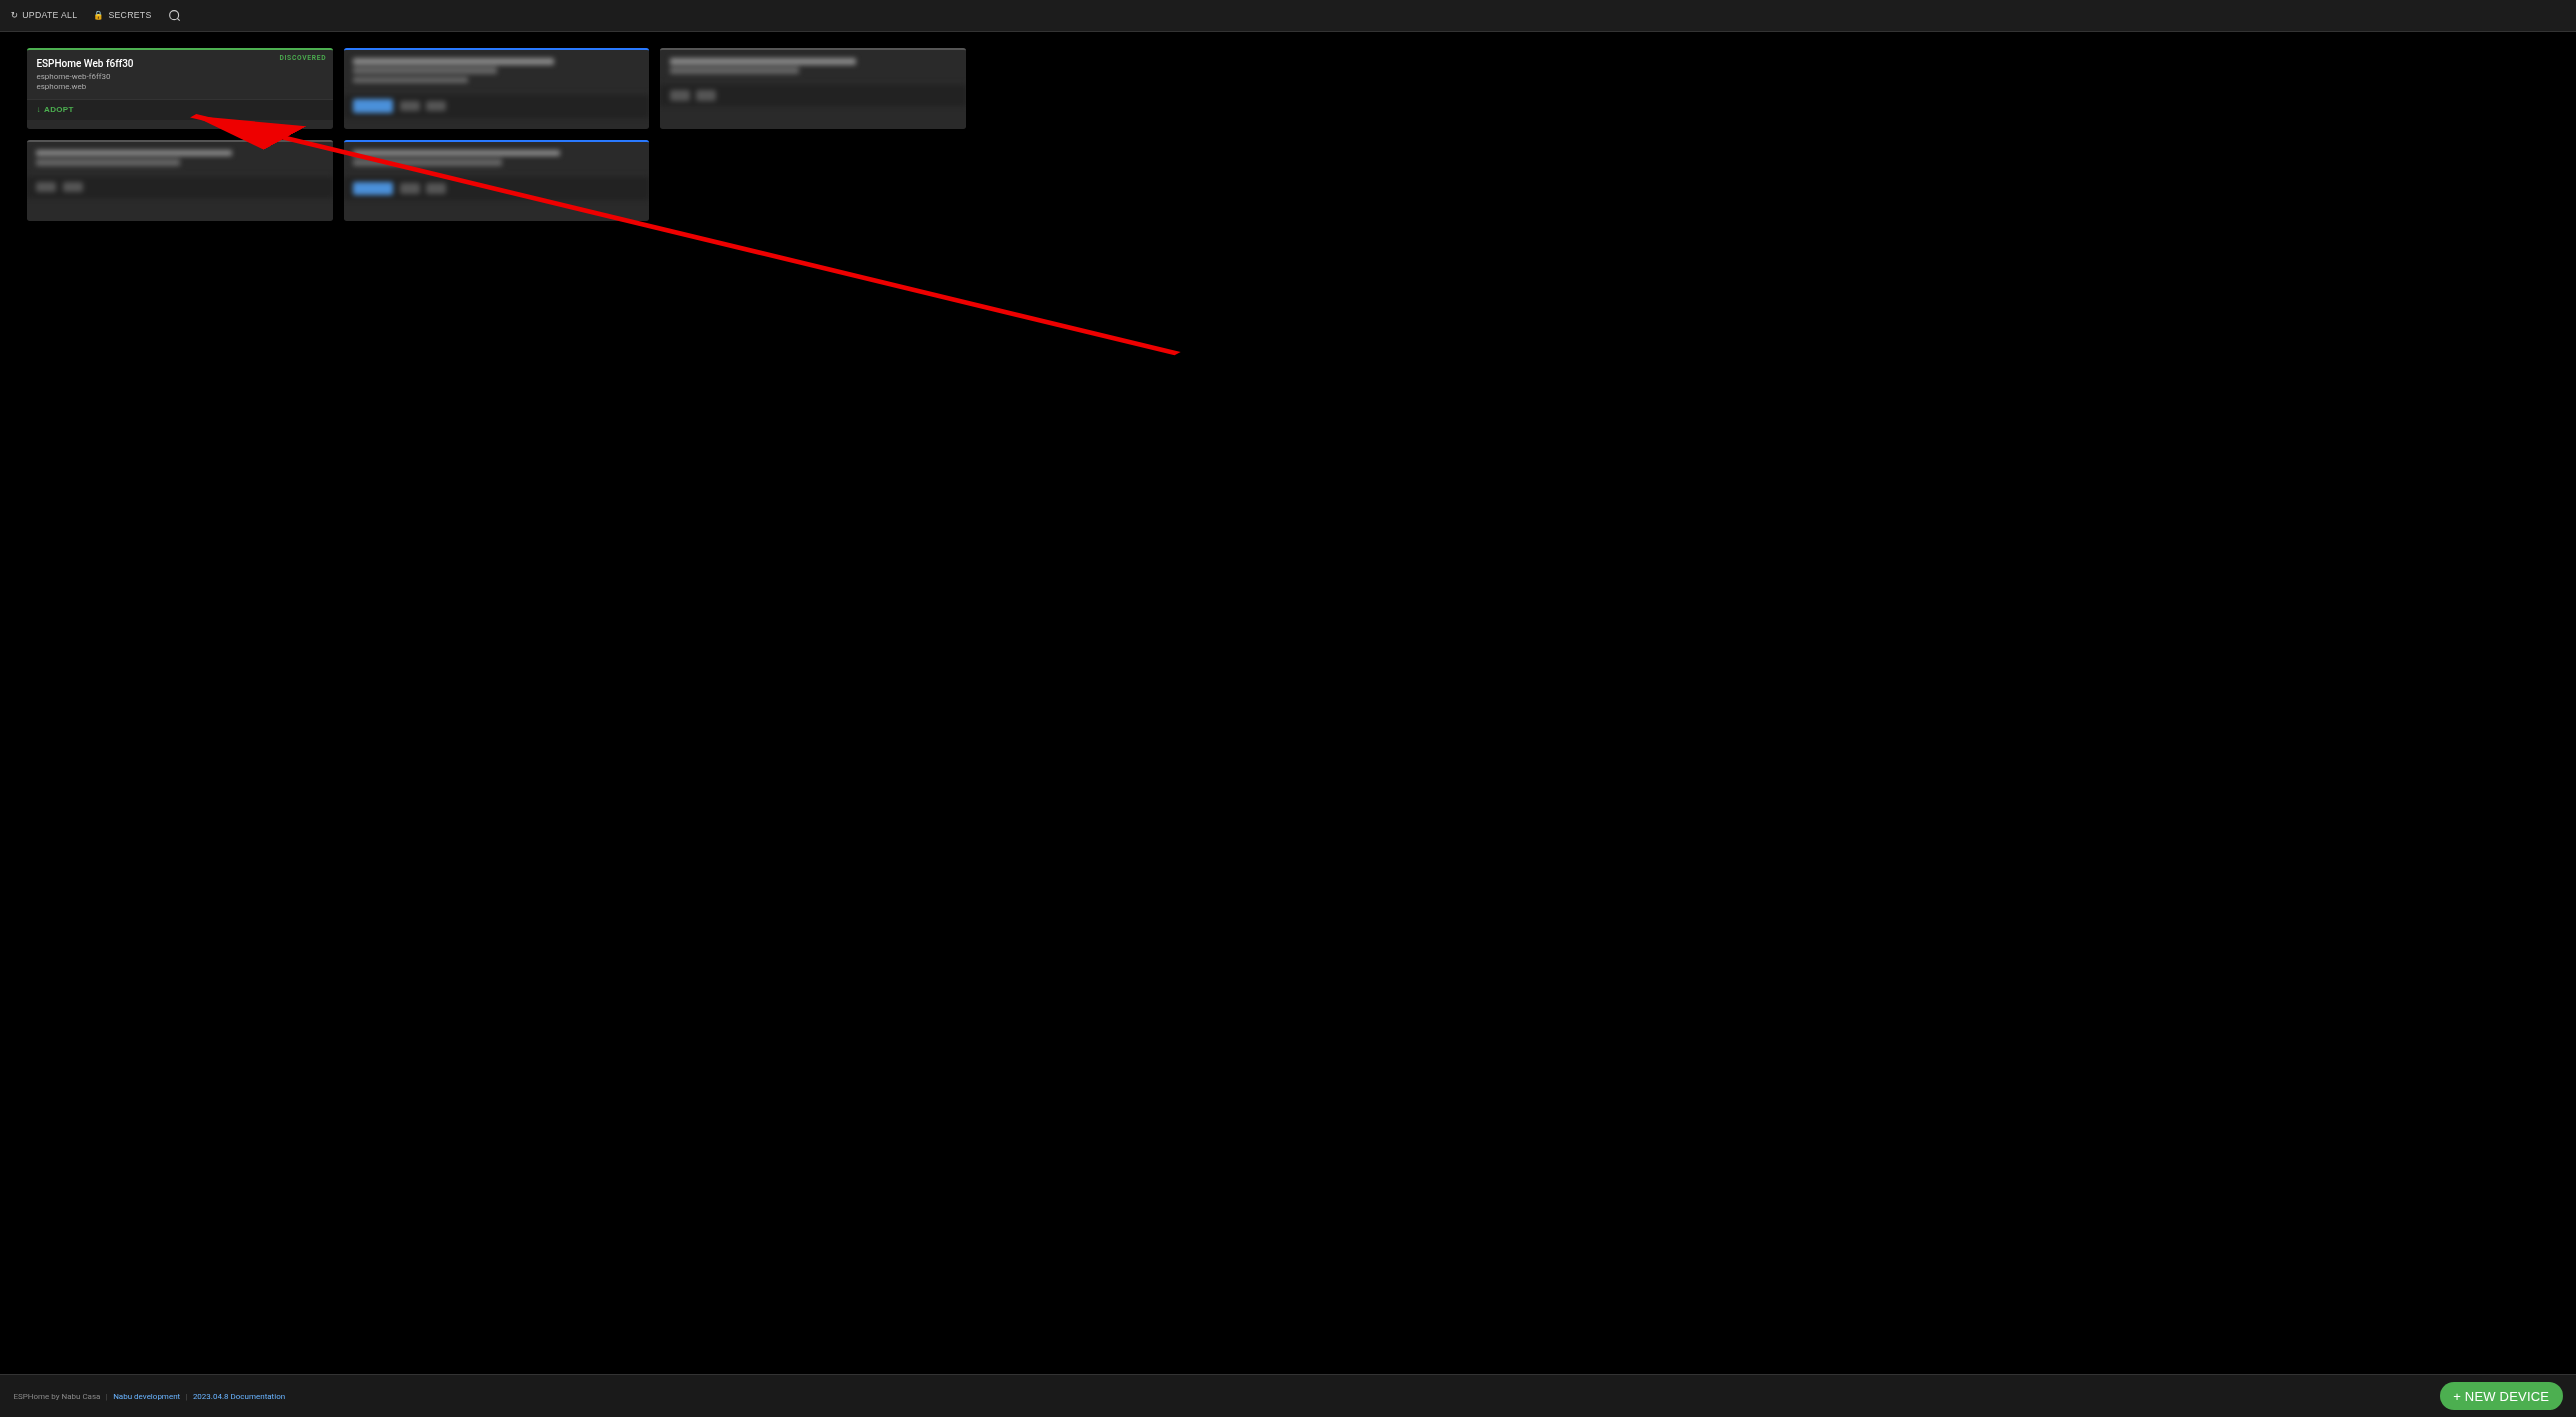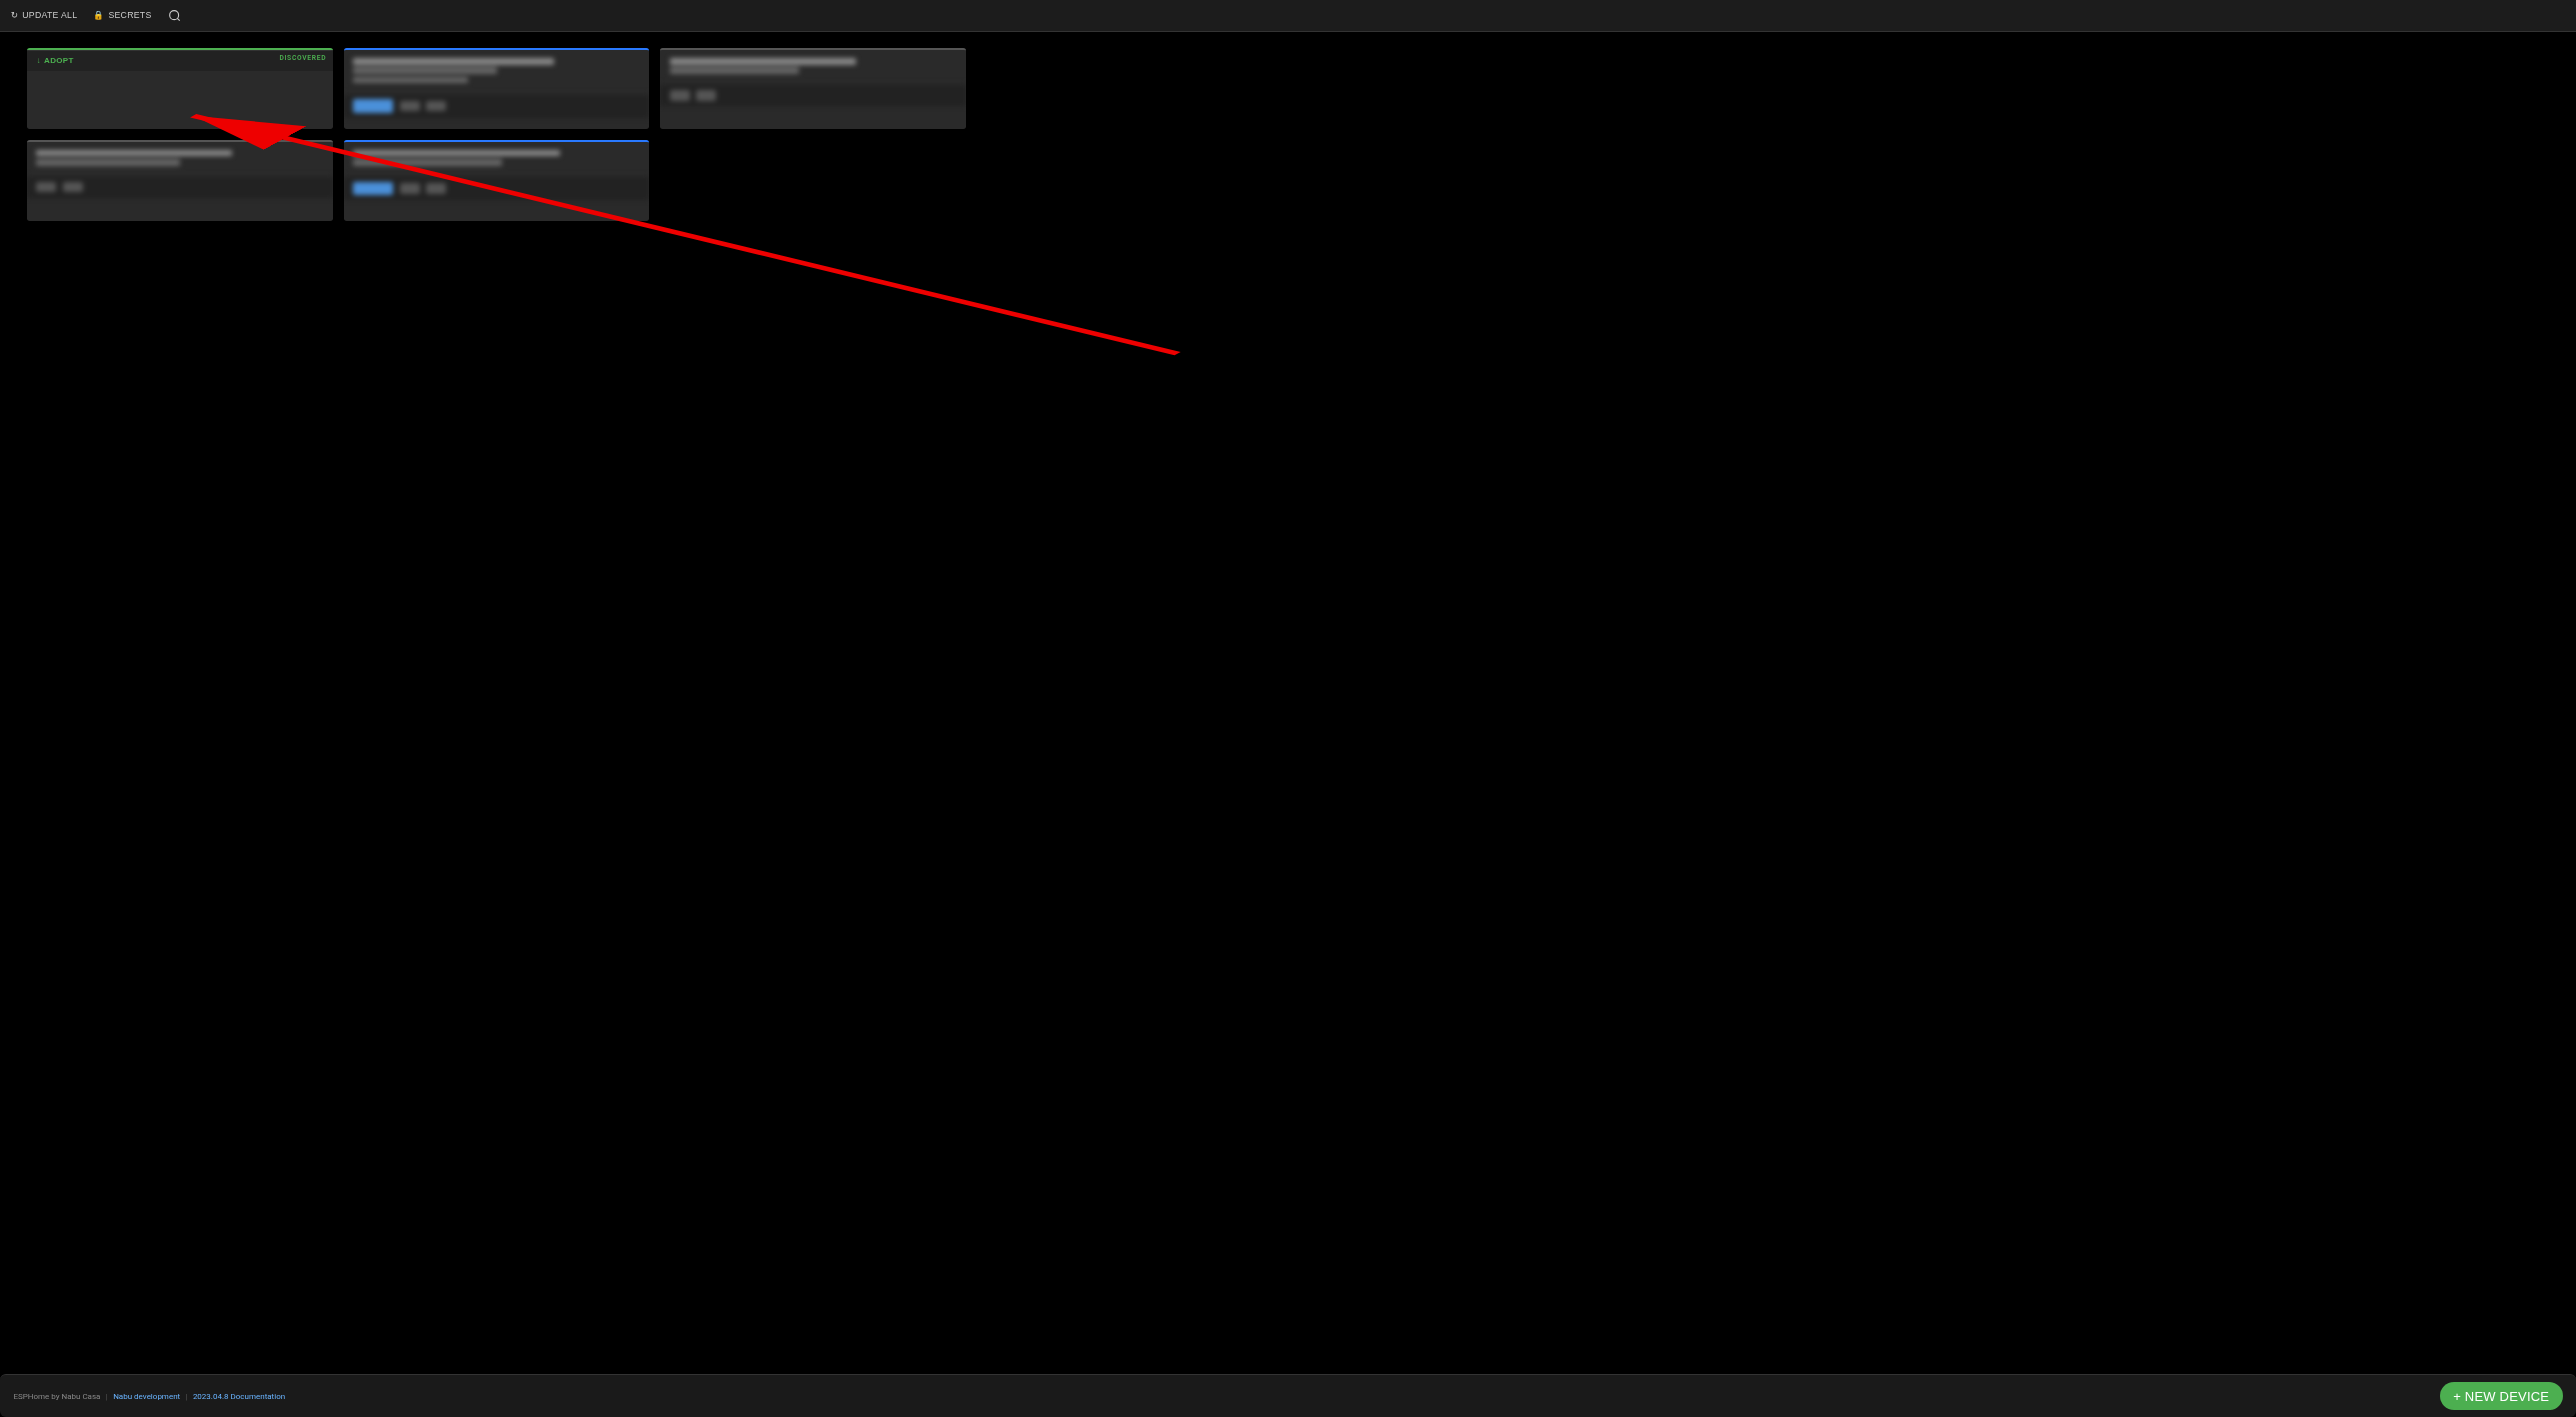--- a/index.html
+++ b/index.html
@@ -185,21 +185,20 @@
       right: 0;
       background: #1a1a1a;
       border-top: 0.7px solid #333;
       padding: 6.7px 13.4px;
       display: flex;
       align-items: center;
       justify-content: space-between;
       font-size: 8px;
       color: #888;
       z-index: 10;
-      border-radius: 6px;
     }
 
     .footer-links {
       display: flex;
       align-items: center;
       gap: 2.7px;
     }
 
     .footer-link {
       color: #6ab4ff;
@@ -263,20 +262,25 @@
     </button>
   </div>
 </header>
 
 <div class="main-wrapper">
   <div class="main-content">
     <div class="device-grid">
 
       <div class="device-card discovered">
         <span class="discovered-badge">DISCOVERED</span>
+        <div class="card-body">
+          <div class="card-title">ESPHome Web f6ff30</div>
+          <div class="card-subtitle">esphome-web-f6ff30</div>
+          <div class="card-subtitle">esphome.web</div>
+        </div>
         <div class="card-actions">
           <button class="adopt-btn">
             <span>↓</span>
             <span>ADOPT</span>
           </button>
         </div>
       </div>
 
       <div class="device-card online">
         <div class="blur-overlay">

